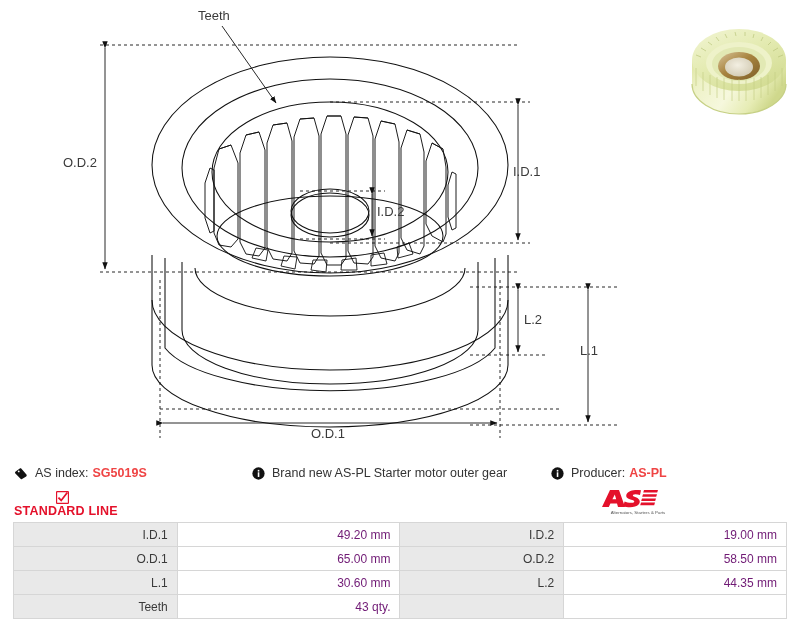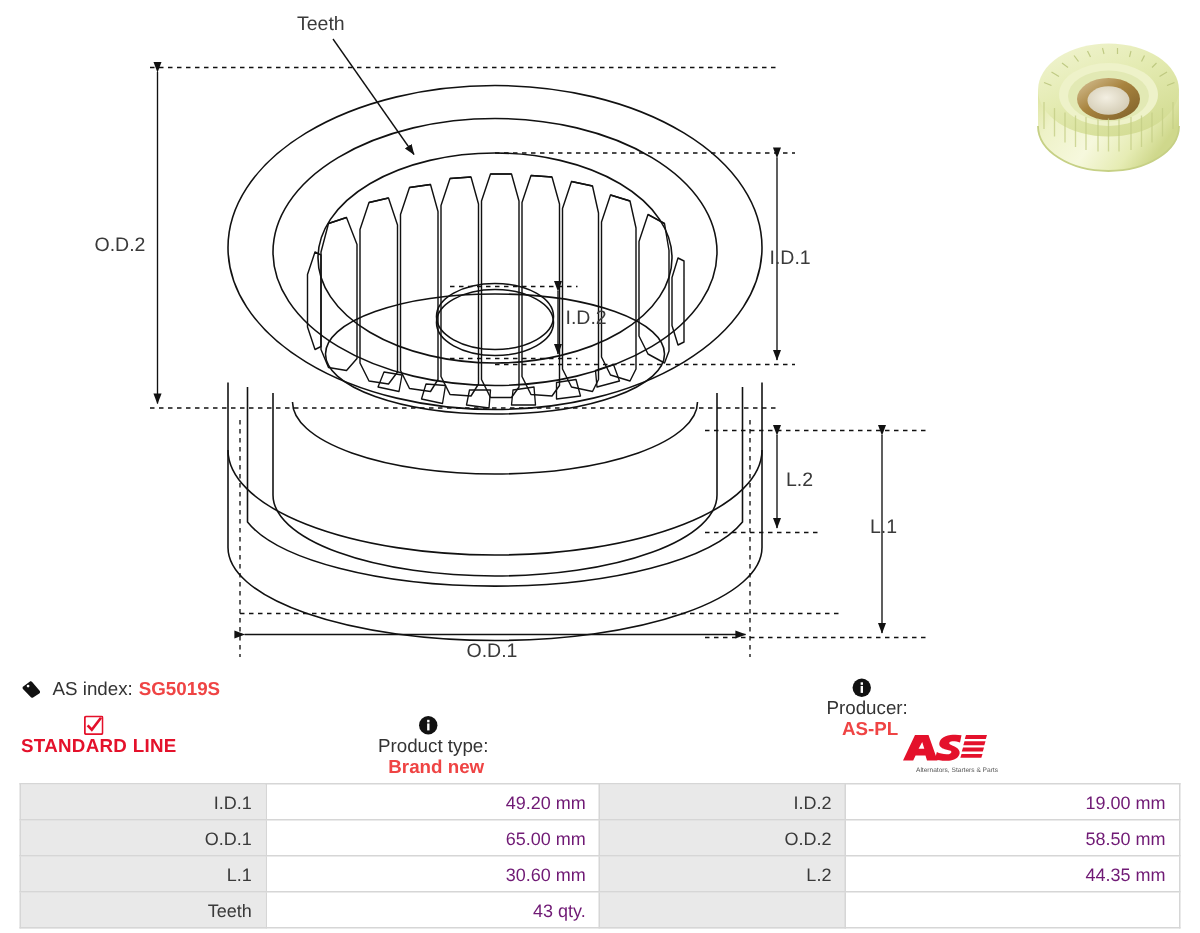--- a/index.html
+++ b/index.html
@@ -16,31 +16,31 @@
   #drawing-area{
     position:absolute;left:0;top:0;width:800px;height:455px;
   }
   #drawing-svg{display:block;width:800px;height:455px;}
   
   #product-photo{
     position:absolute;right:6px;top:8px;width:110px;height:125px;
   }
   
   #info-strip{
-    position:absolute;left:0;top:444px;width:728px;height:58px;
+    position:absolute;left:0;top:458px;width:728px;height:58px;
   }
   .info-row{
     position:absolute;display:flex;align-items:center;
     font-size:12.5px;color:#222;white-space:nowrap;
   }
   .r1{top:8px;}
   .r2{top:33px;flex-direction:column;}
   .c1{left:14px;}
   .c2{left:252px;}
-  .c3{left:551px;flex-direction:column;}
+  .c3{left:551px;}
   .info-icon{
     display:inline-flex;align-items:center;justify-content:center;
     margin-right:7px;flex:0 0 auto;
   }
   .lbl{color:#333;}
   .val{font-weight:bold;color:#ef4444;margin-left:4px;}
   .std-line{
     color:#e4112b;font-weight:bold;font-size:12.5px;letter-spacing:.2px;
   }
   
@@ -276,32 +276,31 @@
   <div class="info-row r2 c1">
     <span class="info-icon">
       <svg width="13" height="13" viewBox="0 0 14 14">
         <rect x="0.6" y="0.6" width="12.8" height="12.8" rx="1" fill="none" stroke="#e4112b" stroke-width="1.3"></rect>
         <path d="M2.6,7.1 L5.6,10.2 L12.2,1.6" fill="none" stroke="#e4112b" stroke-width="1.9"></path>
       </svg>
     </span>
     <span class="std-line">STANDARD LINE</span>
   </div>
 
-
-  <div class="info-row r2 c2">
+  <div class="info-row r1 c2">
     <span class="info-icon">
       <svg width="13" height="13" viewBox="0 0 14 14">
         <circle cx="7" cy="7" r="6.6" fill="#111"></circle>
         <rect x="6.2" y="5.7" width="1.7" height="5" fill="#fff"></rect>
         <rect x="6.2" y="3.1" width="1.7" height="1.8" fill="#fff"></rect>
       </svg>
     </span>
-    <span class="lbl">Product type:</span>
-    <span class="val">Brand new</span>
+    <span class="lbl">Brand new AS-PL Starter motor outer gear</span>
   </div>
+
 
   <div class="info-row r1 c3">
     <span class="info-icon">
       <svg width="13" height="13" viewBox="0 0 14 14">
         <circle cx="7" cy="7" r="6.6" fill="#111"></circle>
         <rect x="6.2" y="5.7" width="1.7" height="5" fill="#fff"></rect>
         <rect x="6.2" y="3.1" width="1.7" height="1.8" fill="#fff"></rect>
       </svg>
     </span>
     <span class="lbl">Producer:</span>

